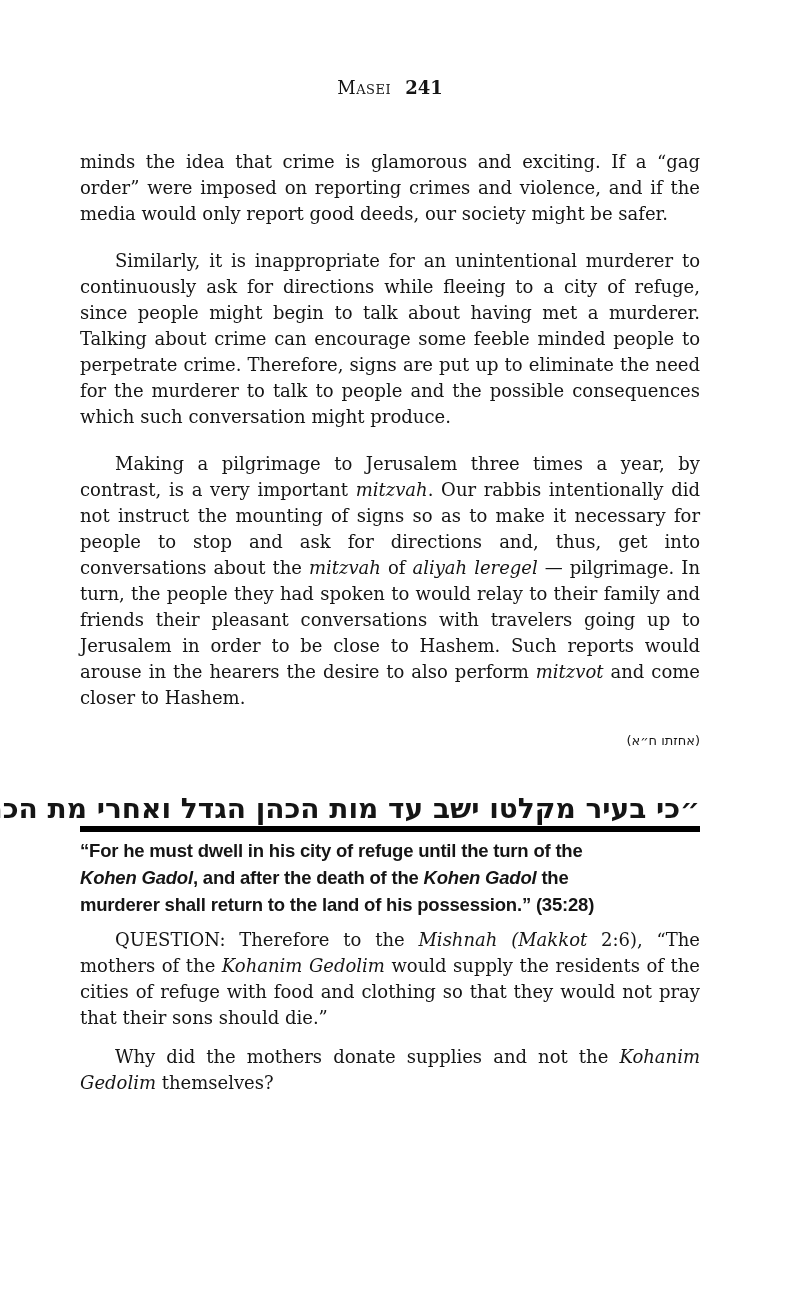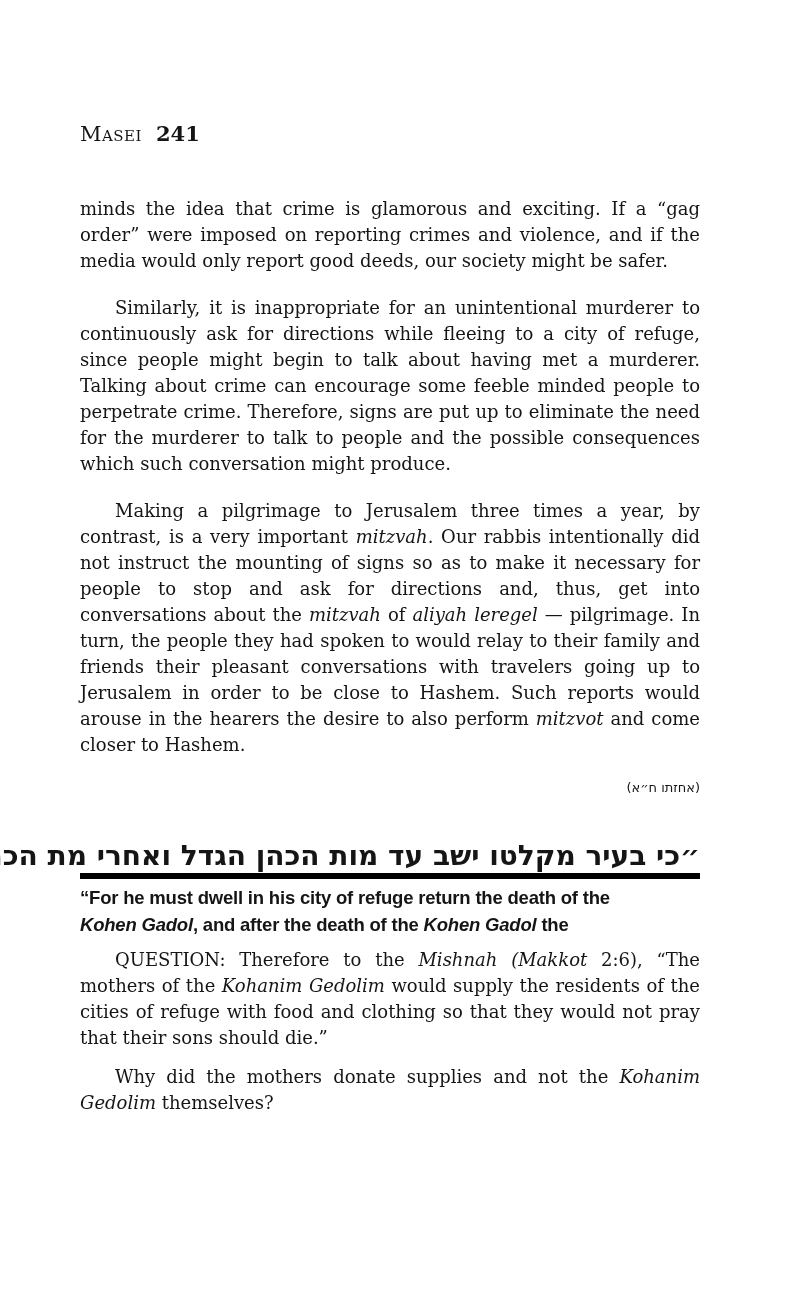--- a/index.html
+++ b/index.html
@@ -16,26 +16,25 @@
     overflow: hidden;
   }
   .text-col {
     position: absolute;
     left: 80px;
     top: 76px;
     width: 620px;
   }
   
   .running-header {
-    text-align: left;
+    text-align: center;
     font-family: "DejaVu Serif", serif;
-    font-size: 21px;
+    font-size: 18px;
     line-height: 23px;
     white-space: nowrap;
-    margin-top: 46px;
   }
   .section-title {
     font-variant: small-caps;
     letter-spacing: 0.5px;
   }
   .page-number {
     font-weight: bold;
     margin-left: 14px;
   }
   
@@ -105,22 +104,23 @@
     <p class="body-para"><span>Similarly, it is inappropriate for an unintentional murderer to continuously ask for directions while fleeing to a city of refuge, since people might begin to talk about having met a murderer. Talking about crime can encourage some feeble minded people to perpetrate crime. Therefore, signs are put up to eliminate the need for the murderer to talk to people and the possible consequences which such conversation might produce.</span></p>
 
     <p class="body-para"><span>Making a pilgrimage to Jerusalem three times a year, by contrast, is a very important </span><span class="it">mitzvah</span><span>. Our rabbis intentionally did not instruct the mounting of signs so as to make it necessary for people to stop and ask for directions and, thus, get into conversations about the </span><span class="it">mitzvah</span><span> of </span><span class="it">aliyah leregel</span><span> — pilgrimage. In turn, the people they had spoken to would relay to their family and friends their pleasant conversations with travelers going up to Jerusalem in order to be close to Hashem. Such reports would arouse in the hearers the desire to also perform </span><span class="it">mitzvot</span><span> and come closer to Hashem.</span></p>
 
     <div class="attribution">(אחזתו ח״א)</div>
 
     <section class="verse-block">
       <div class="hebrew-verse">״כי בעיר מקלטו ישב עד מות הכהן הגדל ואחרי מת הכהן הגדל</div>
       <div class="divider-rule"></div>
       <div class="verse-translation">
-        <div class="translation-line"><span>“For he must dwell in his city of refuge return the death of the</span></div>
+        <div class="translation-line"><span>“For he must dwell in his city of refuge until the turn of the</span></div>
         <div class="translation-line"><span class="it">Kohen Gadol</span><span>, and after the death of the </span><span class="it">Kohen Gadol</span><span> the</span></div>
+        <div class="translation-line"><span>murderer shall return to the land of his possession.” (35:28)</span></div>
       </div>
     </section>
 
     <p class="body-para question-para"><span>QUESTION: Therefore to the </span><span class="it">Mishnah (Makkot</span><span> 2:6), “The mothers of the </span><span class="it">Kohanim Gedolim</span><span> would supply the residents of the cities of refuge with food and clothing so that they would not pray that their sons should die.”</span></p>
 
     <p class="body-para closing-para"><span>Why did the mothers donate supplies and not the </span><span class="it">Kohanim Gedolim</span><span> themselves?</span></p>
 
   </div>
 </div>
 

